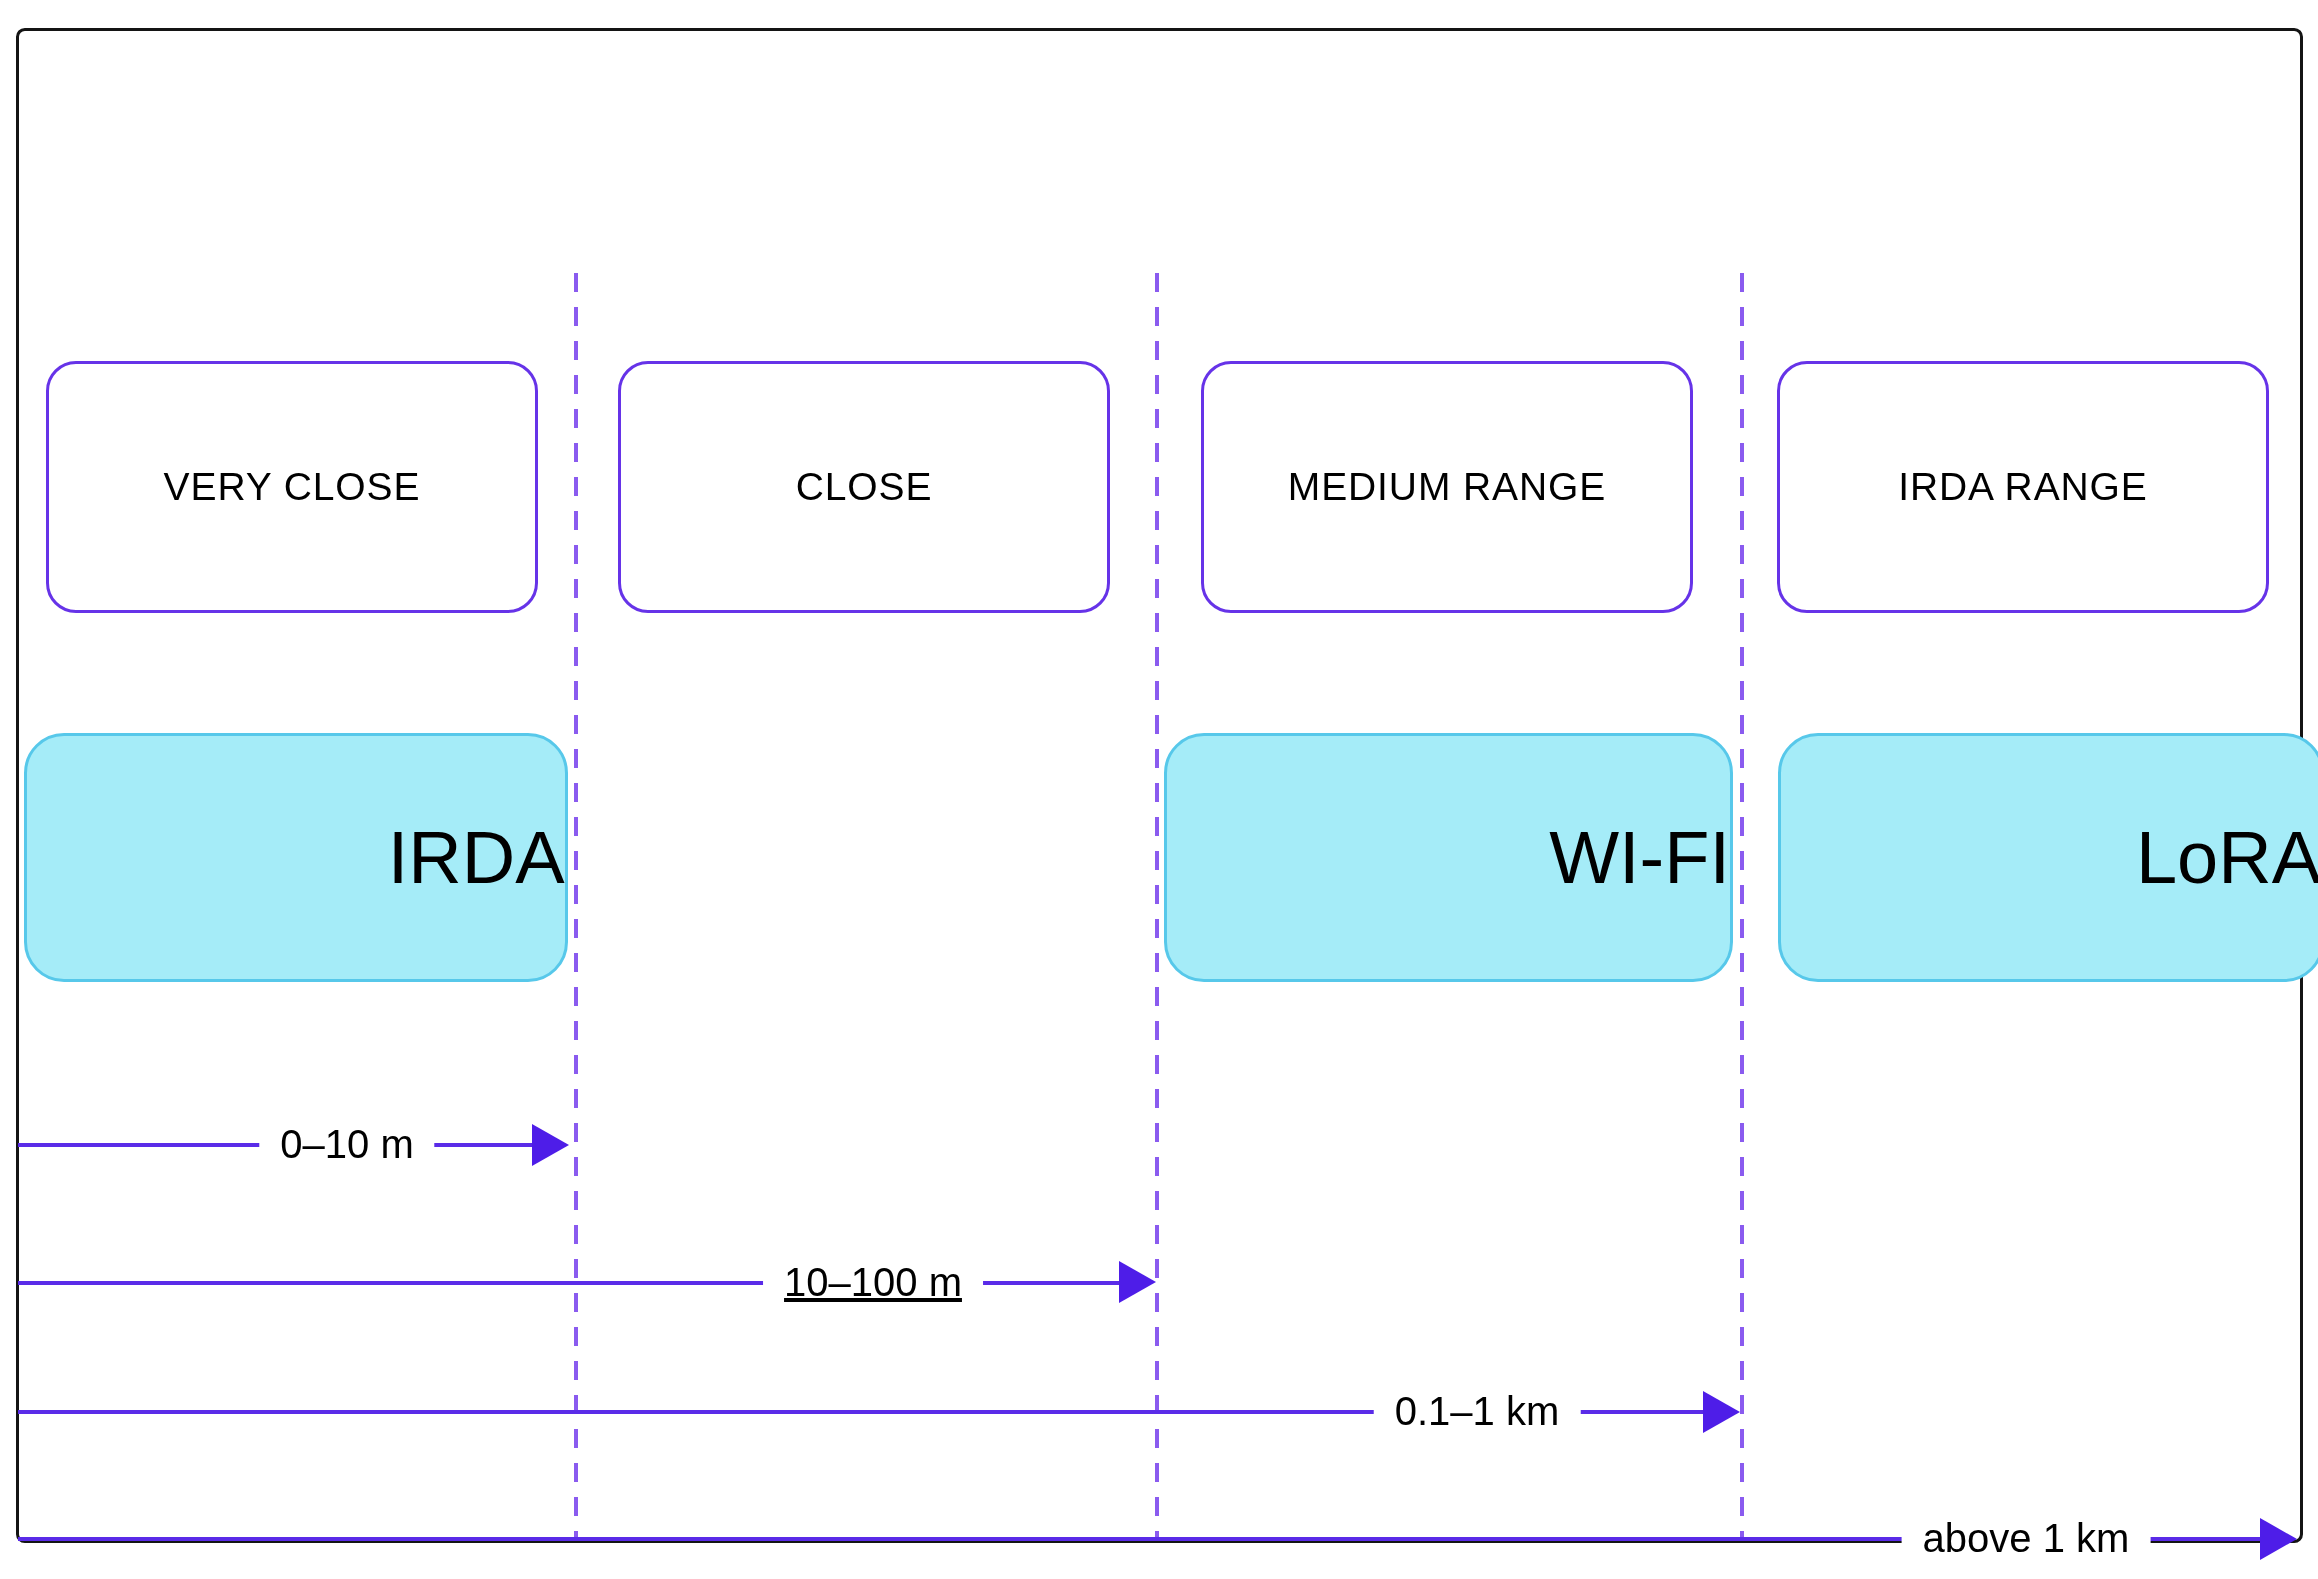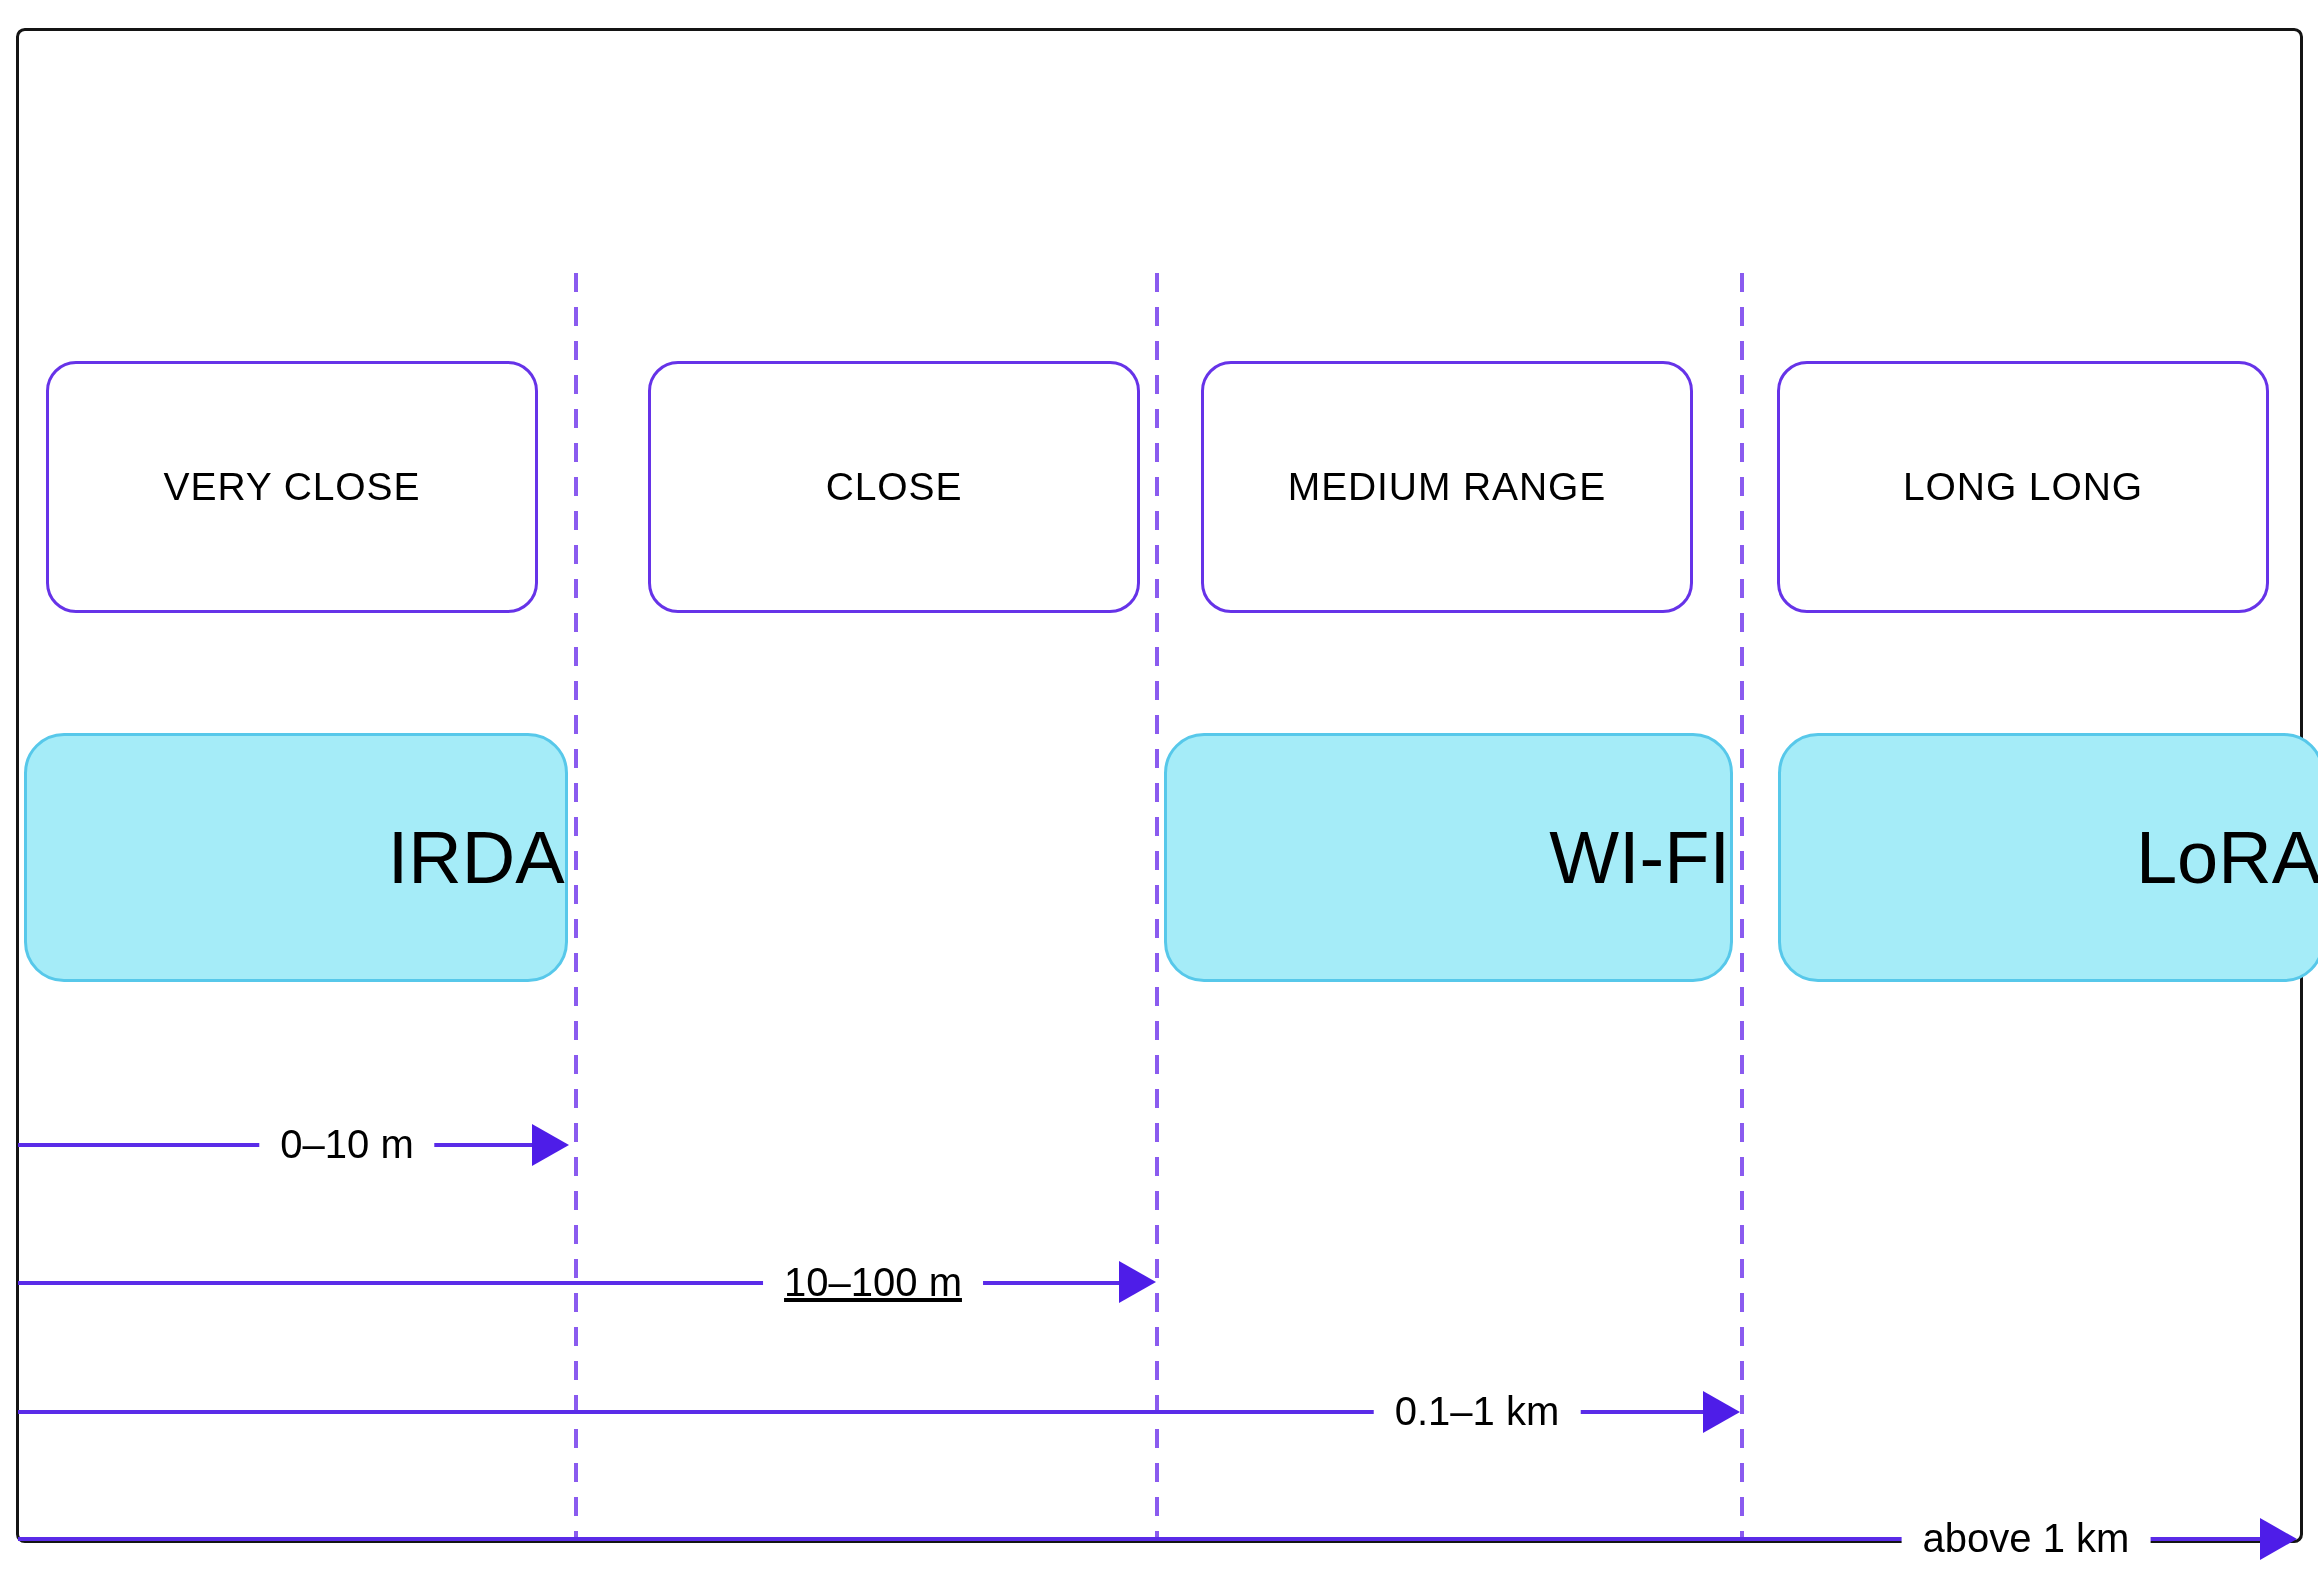--- a/index.html
+++ b/index.html
@@ -32,21 +32,21 @@
   .divider.d3{left:1740px;}
 
   
   .category-box{
     position:absolute;top:361px;width:492px;height:252px;box-sizing:border-box;
     border:3.5px solid #6633E8;border-radius:30px;background:#ffffff;
     display:flex;align-items:center;justify-content:center;z-index:3;
   }
   .category-box .category-label{font-size:39px;color:#000;letter-spacing:0.9px;}
   .category-box.c1{left:46px;}
-  .category-box.c2{left:648px;}
+  .category-box.c2{left:618px;}
   .category-box.c3{left:1201px;}
   .category-box.c4{left:1777px;}
 
   
   .tech-bar{
     position:absolute;top:733px;height:249px;box-sizing:border-box;
     border:3.5px solid #57C8EA;border-radius:40px;background:#A5ECF8;
     display:flex;align-items:center;justify-content:flex-end;z-index:3;
   }
   .tech-bar .tech-label{font-size:74px;color:#000;}
@@ -98,21 +98,21 @@
   <div class="category-box c1">
     <span class="category-label">VERY CLOSE</span>
   </div>
   <div class="category-box c2">
     <span class="category-label">CLOSE</span>
   </div>
   <div class="category-box c3">
     <span class="category-label">MEDIUM RANGE</span>
   </div>
   <div class="category-box c4">
-    <span class="category-label">LONG LONG</span>
+    <span class="category-label">IRDA RANGE</span>
   </div>
 
   <div class="tech-bar t1">
     <span class="tech-label">IRDA</span>
   </div>
   <div class="tech-bar t3">
     <span class="tech-label">WI-FI</span>
   </div>
   <div class="tech-bar t4">
     <span class="tech-label">LoRA</span>

